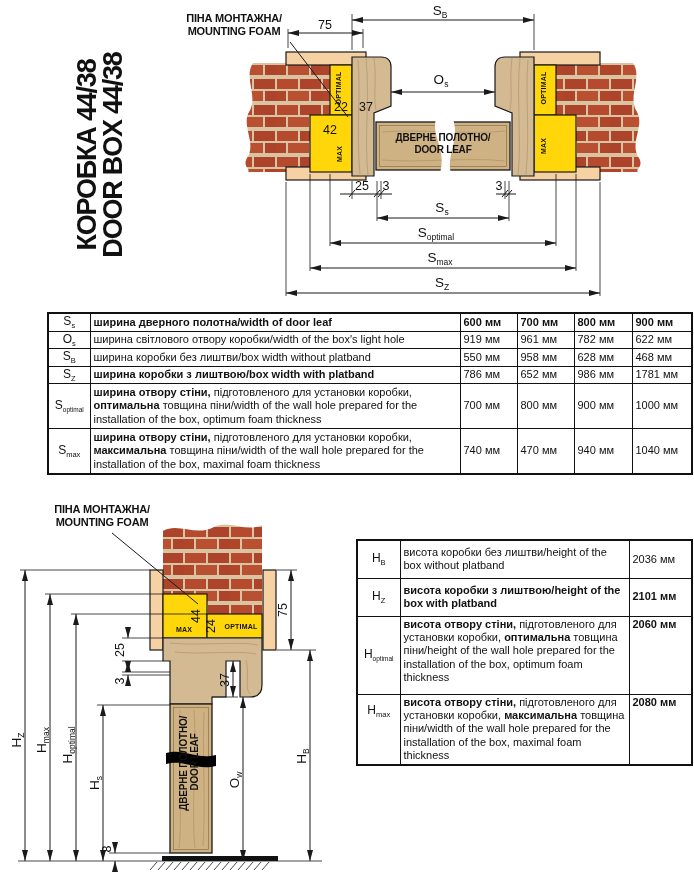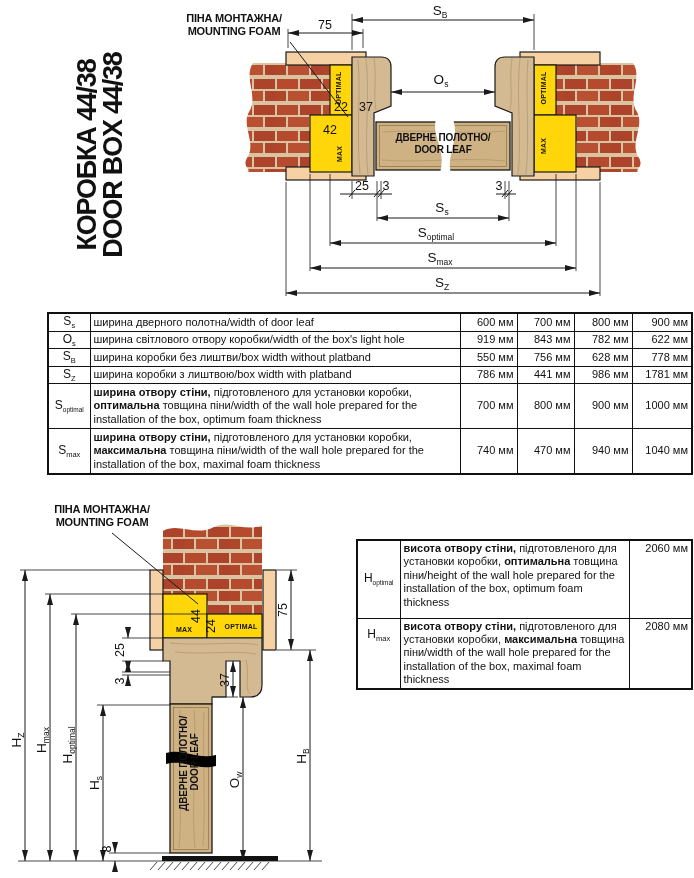--- a/index.html
+++ b/index.html
@@ -33,24 +33,24 @@
   .leafwood{fill:#cfb284;stroke:#1a1a1a;stroke-width:1.3;}
   .grain{stroke:#ab8c60;stroke-width:.7;fill:none;opacity:.85;}
   .innerline{stroke:#8a6f48;stroke-width:.7;fill:none;}
   .floorbar{fill:#111;}
   
   .dtable{position:absolute;border-collapse:collapse;font-size:11px;color:#111;
           border:2px solid #111;table-layout:fixed;background:#fff;}
   .dtable td{border:1px solid #111;padding:1px 3px;vertical-align:middle;line-height:1.22;}
   .dtable .sym{text-align:center;font-size:12px;padding:0 1px;}
   .dtable .sym sub{font-size:7.5px;}
-  .dtable .val{text-align:right;white-space:nowrap;}
+  .dtable .val{text-align:left;white-space:nowrap;}
   .wtable{left:47px;top:312px;width:646px;}
   .htable{left:356px;top:539px;width:337px;}
-  .bold{font-weight:normal;margin-left:45px;}
+  .bold{font-weight:bold;margin-left:45px;}
 </style>
 </head>
 <body>
 
 <div class="page">
 
   <div class="title">
     <div>КОРОБКА 44/38</div>
     <div>DOOR BOX 44/38</div>
   </div>
@@ -154,37 +154,37 @@
       <td class="desc bold">ширина дверного полотна/width of door leaf</td>
       <td class="val bold">600 мм</td>
       <td class="val bold">700 мм</td>
       <td class="val bold">800 мм</td>
       <td class="val bold">900 мм</td>
     </tr>
     <tr style="height:17px">
       <td class="sym"><span>O</span><sub>s</sub></td>
       <td class="desc">ширина світлового отвору коробки/width of the box's light hole</td>
       <td class="val">919 мм</td>
-      <td class="val">843 мм</td>
+      <td class="val">961 мм</td>
       <td class="val">782 мм</td>
       <td class="val">622 мм</td>
     </tr>
     <tr style="height:17px">
       <td class="sym"><span>S</span><sub>B</sub></td>
       <td class="desc">ширина коробки без лиштви/box width without platband</td>
       <td class="val">550 мм</td>
-      <td class="val">756 мм</td>
+      <td class="val">958 мм</td>
       <td class="val">628 мм</td>
-      <td class="val">778 мм</td>
+      <td class="val">468 мм</td>
     </tr>
     <tr style="height:17px">
       <td class="sym"><span>S</span><sub>Z</sub></td>
       <td class="desc bold">ширина коробки з лиштвою/box width with platband</td>
       <td class="val">786 мм</td>
-      <td class="val">441 мм</td>
+      <td class="val">652 мм</td>
       <td class="val">986 мм</td>
       <td class="val">1781 мм</td>
     </tr>
     <tr style="height:45px">
       <td class="sym"><span>S</span><sub style="font-size:6.5px">optimal</sub></td>
       <td class="desc"><b>ширина отвору стіни,</b><span> підготовленого для установки коробки, </span><b>оптимальна</b><span> товщина піни/width of the wall hole prepared for the installation of the box, optimum foam thickness</span></td>
       <td class="val">700 мм</td>
       <td class="val">800 мм</td>
       <td class="val">900 мм</td>
       <td class="val">1000 мм</td>
@@ -291,20 +291,30 @@
     <text class="dimlab" transform="rotate(-90 306 256)" x="306" y="256"><tspan>H</tspan><tspan class="sub" dy="3">B</tspan></text>
   </svg>
 
   <table class="dtable htable">
     <colgroup>
         <col style="width:43px">
         <col style="width:229px">
         <col style="width:63px">
       </colgroup>
     <tbody>
+    <tr style="height:38px">
+      <td class="sym"><span>H</span><sub>B</sub></td>
+      <td class="desc">висота коробки без лиштви/height of the box without platband</td>
+      <td class="val">2036 мм</td>
+    </tr>
+    <tr style="height:38px">
+      <td class="sym"><span>H</span><sub>Z</sub></td>
+      <td class="desc bold">висота коробки з лиштвою/height of the box with platband</td>
+      <td class="val bold">2101 мм</td>
+    </tr>
     <tr style="height:78px">
       <td class="sym"><span>H</span><sub style="font-size:6.5px">optimal</sub></td>
       <td class="desc" style="vertical-align:top"><b>висота отвору стіни,</b><span> підготовленого для установки коробки, </span><b>оптимальна</b><span> товщина піни/height of the wall hole prepared for the installation of the box, optimum foam thickness</span></td>
       <td class="val bold" style="vertical-align:top">2060 мм</td>
     </tr>
     <tr style="height:66px">
       <td class="sym" style="vertical-align:top;padding-top:8px"><span>H</span><sub>max</sub></td>
       <td class="desc" style="vertical-align:top"><b>висота отвору стіни,</b><span> підготовленого для установки коробки, </span><b>максимальна</b><span> товщина піни/width of the wall hole prepared for the installation of the box, maximal foam thickness</span></td>
       <td class="val bold" style="vertical-align:top">2080 мм</td>
     </tr>

